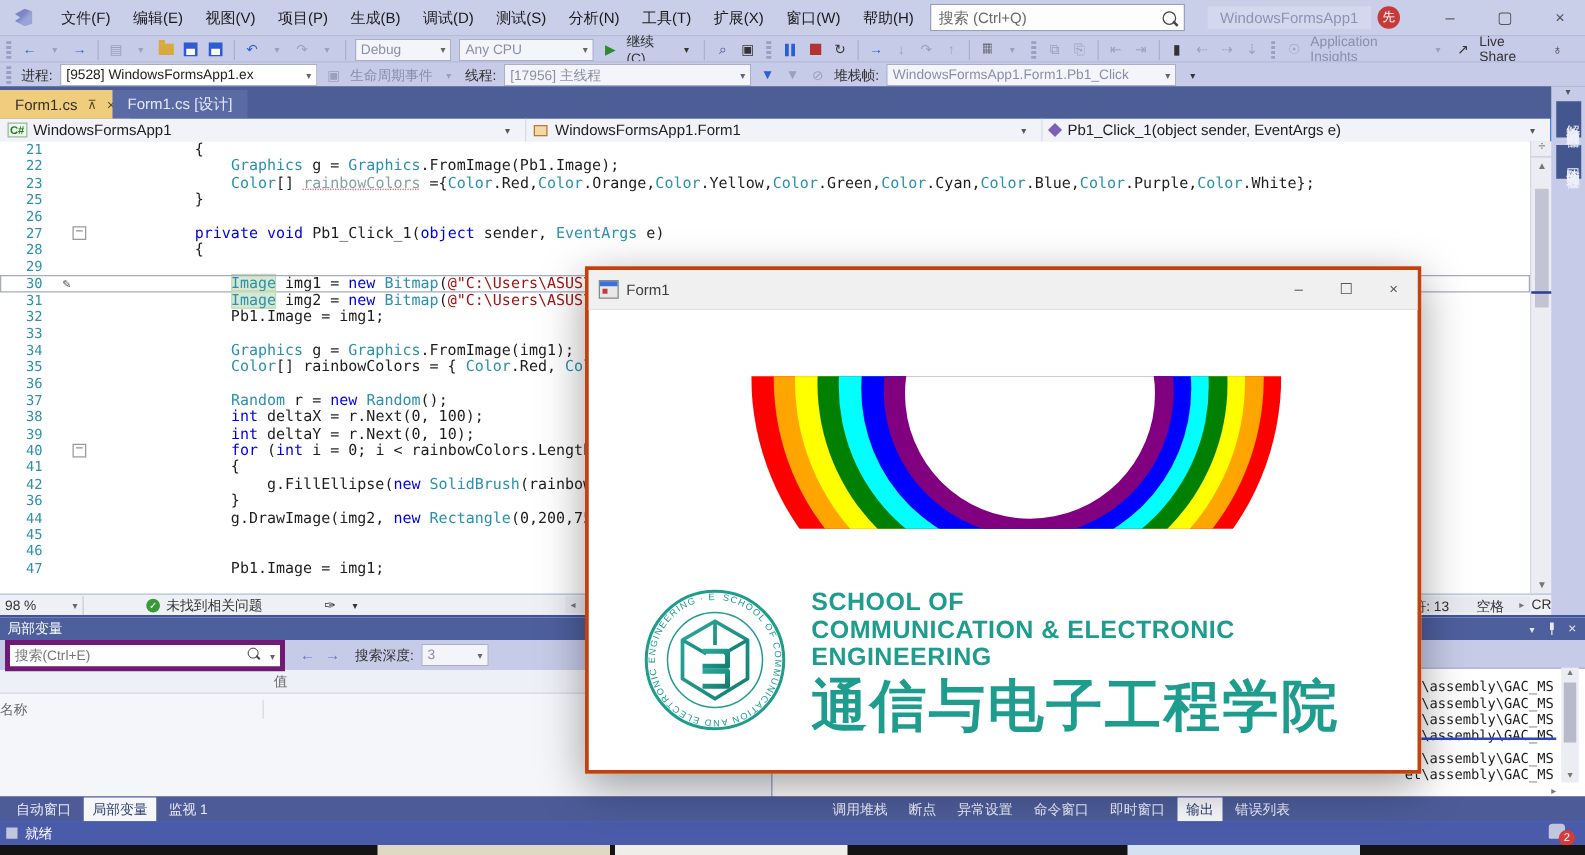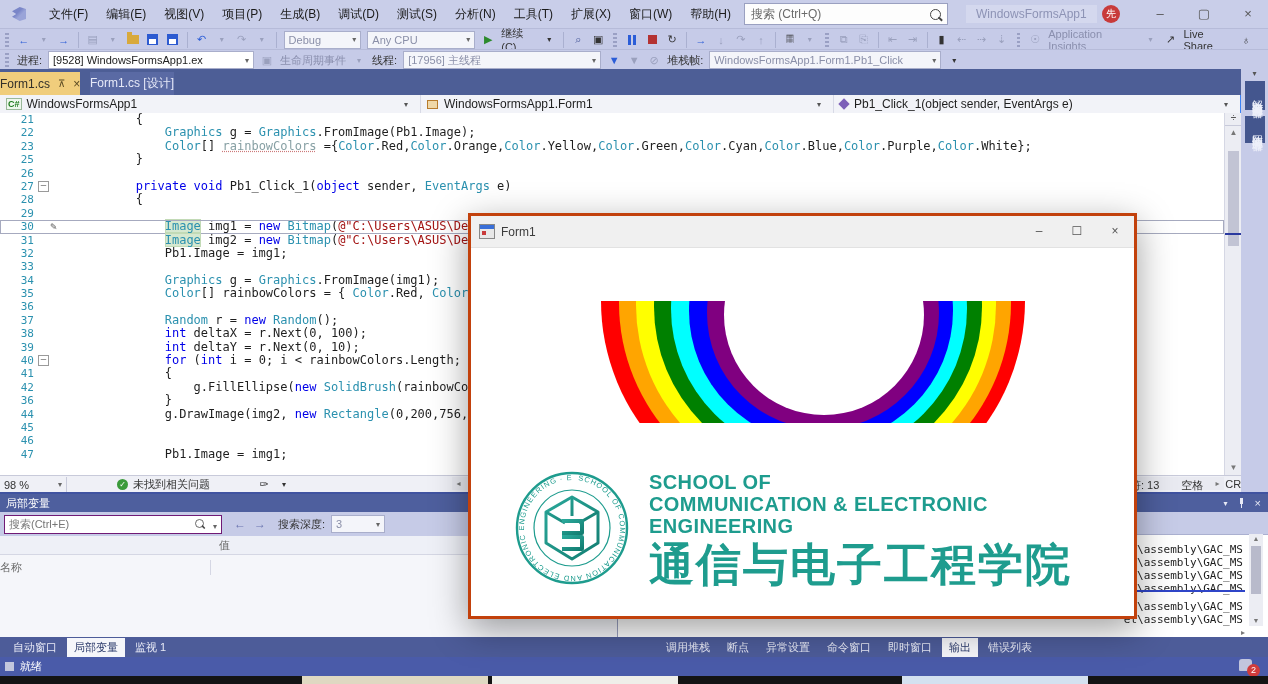--- a/index.html
+++ b/index.html
@@ -39,38 +39,38 @@
   .lbl.dim{color:#8a8fae;}
   .pausebars{display:inline-flex;gap:2px;}
   .pausebars i{width:3px;height:10px;background:#2b5dd7;display:inline-block;}
   .stopsq{width:9px;height:9px;background:#b43232;display:inline-block;}
   .savedisk{width:11px;height:11px;background:#2d5bd1;display:inline-block;position:relative;}
   .savedisk:after{content:"";position:absolute;left:2px;top:5px;width:7px;height:5px;background:#fff;}
   .folder{width:12px;height:9px;background:#d8a93c;display:inline-block;position:relative;}
   .folder:before{content:"";position:absolute;left:0;top:-3px;width:5px;height:3px;background:#d8a93c;}
   
   #tabwell{left:0;top:69px;width:1268px;height:26px;background:#4d5e96;}
-  .doctab{position:absolute;top:3px;height:23px;display:flex;align-items:center;padding:0 0;font-size:12px;}
+  .doctab{position:absolute;top:3px;height:23px;display:flex;align-items:center;padding:0 12px;font-size:12px;}
   .doctab.active{background:#f0cd7c;color:#33302a;}
   .doctab.inactive{background:#5a6aa4;color:#e6e9f8;}
   .doctab .pin{font-size:10px;margin-left:8px;color:#5a4a22;}
   .doctab .x{margin-left:8px;color:#5a4a22;}
   
   #breadcrumb{left:0;top:95px;width:1240px;height:18px;background:#f2f3f8;border-bottom:1px solid #cfd2e2;
      display:flex;align-items:center;font-size:12px;color:#1e1e1e;}
   .bc-seg{display:flex;align-items:center;height:18px;border-right:1px solid #d8dae6;padding:0 6px;flex:0 0 auto;}
   .bc-caret{margin-left:auto;font-size:8px;color:#555;padding:0 6px;}
   .csico{font-size:9px;font-weight:bold;color:#1d7a1d;border:1px solid #9ab89a;background:#eef7ee;padding:0 1px;margin-right:5px;}
   .methico{width:8px;height:8px;background:#7c5fb8;transform:rotate(45deg);margin-right:6px;}
   .classico{width:9px;height:7px;border:1px solid #b87c2e;background:#f0d8a8;margin-right:6px;}
   
   #editor{left:0;top:113px;width:1224px;height:362px;background:#ffffff;overflow:hidden;
      font-family:"DejaVu Sans Mono",monospace;font-size:12px;}
   .code-line{position:relative;height:13.4px;line-height:13.4px;white-space:pre;}
-  .code-line .ln{display:inline-block;width:34px;text-align:right;color:#2b91af;margin-right:4px;
+  .code-line .ln{display:inline-block;width:34px;text-align:right;color:#2b91af;margin-right:24px;
      font-size:11px;vertical-align:top;}
   .code-line .margin2{display:inline-block;width:40px;vertical-align:top;}
   .foldbox{display:inline-block;width:9px;height:9px;line-height:7px;border:1px solid #9a9a9a;background:#fff;
      color:#555;font-size:9px;text-align:center;margin-right:4px;vertical-align:middle;}
   .cur-line{outline:1px solid #a6aabf;outline-offset:-1px;}
   .pencil{position:absolute;left:50px;top:0;color:#555;font-size:11px;}
   .tk-p{color:#1e1e1e}.tk-k{color:#0000e8}.tk-t{color:#2b91af}.tk-s{color:#a31515}
   .tk-d{color:#87a0a4;text-decoration:underline dotted #cc7a7a;}
   .tk-h{color:#2b91af;background:#d6e8d0;box-shadow:0 0 0 1px #c2dab6 inset;}
   
@@ -82,21 +82,21 @@
   #edstatus{left:0;top:475px;width:1268px;height:17px;background:#eff0f6;border-top:1px solid #c8cada;display:flex;align-items:center;font-size:11px;}
   #zoombox{width:58px;height:15px;border-right:1px solid #c8cada;display:flex;align-items:center;justify-content:space-between;padding:0 4px;color:#333;}
   .okdot{width:11px;height:11px;border-radius:50%;background:#3a9a3a;color:#fff;font-size:8px;line-height:11px;text-align:center;margin:0 5px 0 50px;}
   #hscroll{position:absolute;left:452px;top:477px;width:772px;height:13px;background:#e9eaf1;}
   #hscroll .harr{position:absolute;top:0;width:13px;height:13px;font-size:8px;color:#777;text-align:center;line-height:13px;}
   #posinfo{position:absolute;right:14px;top:478px;display:flex;gap:22px;color:#333;font-size:11px;}
   
   #locals{left:0;top:492px;width:617px;height:145px;background:#f5f6fa;border-top:2px solid #4053a0;}
   #locals-hdr{height:18px;background:#4e5f9e;color:#fff;line-height:18px;padding-left:6px;font-size:11px;}
   #locals-srchrow{height:24px;background:#c6cbe7;display:flex;align-items:center;padding-left:4px;}
-  #locals-search{width:208px;height:17px;background:#fff;border:1px solid #701a75;display:flex;align-items:center;
+  #locals-search{width:208px;height:17px;background:#fff;border:4px solid #701a75;display:flex;align-items:center;
      justify-content:space-between;padding:0 4px;color:#777;font-size:11px;}
   .navarr{color:#6a74b0;margin:0 4px;font-size:12px;}
   #locals-cols{height:18px;background:#eef0f7;border-bottom:1px solid #d5d7e4;display:flex;color:#6a6a6a;font-size:11px;align-items:center;}
   #locals-cols .c1{width:210px;border-right:1px solid #d5d7e4;margin-top:44px;}
   #locals-cols .c2{padding-left:8px;}
   
   #outpanel{left:617px;top:492px;width:651px;height:145px;background:#fff;border-top:2px solid #4053a0;border-left:1px solid #9aa0c0;}
   #out-hdr{height:18px;background:#4e5f9e;color:#e8eaf6;display:flex;align-items:center;justify-content:flex-end;padding-right:8px;gap:10px;font-size:10px;}
   #out-tools{height:22px;background:#c6cbe7;border-bottom:1px solid #aab0d0;}
   .outline-row{position:absolute;right:26px;font-family:"DejaVu Sans Mono",monospace;font-size:11px;color:#1e1e1e;white-space:nowrap;}

